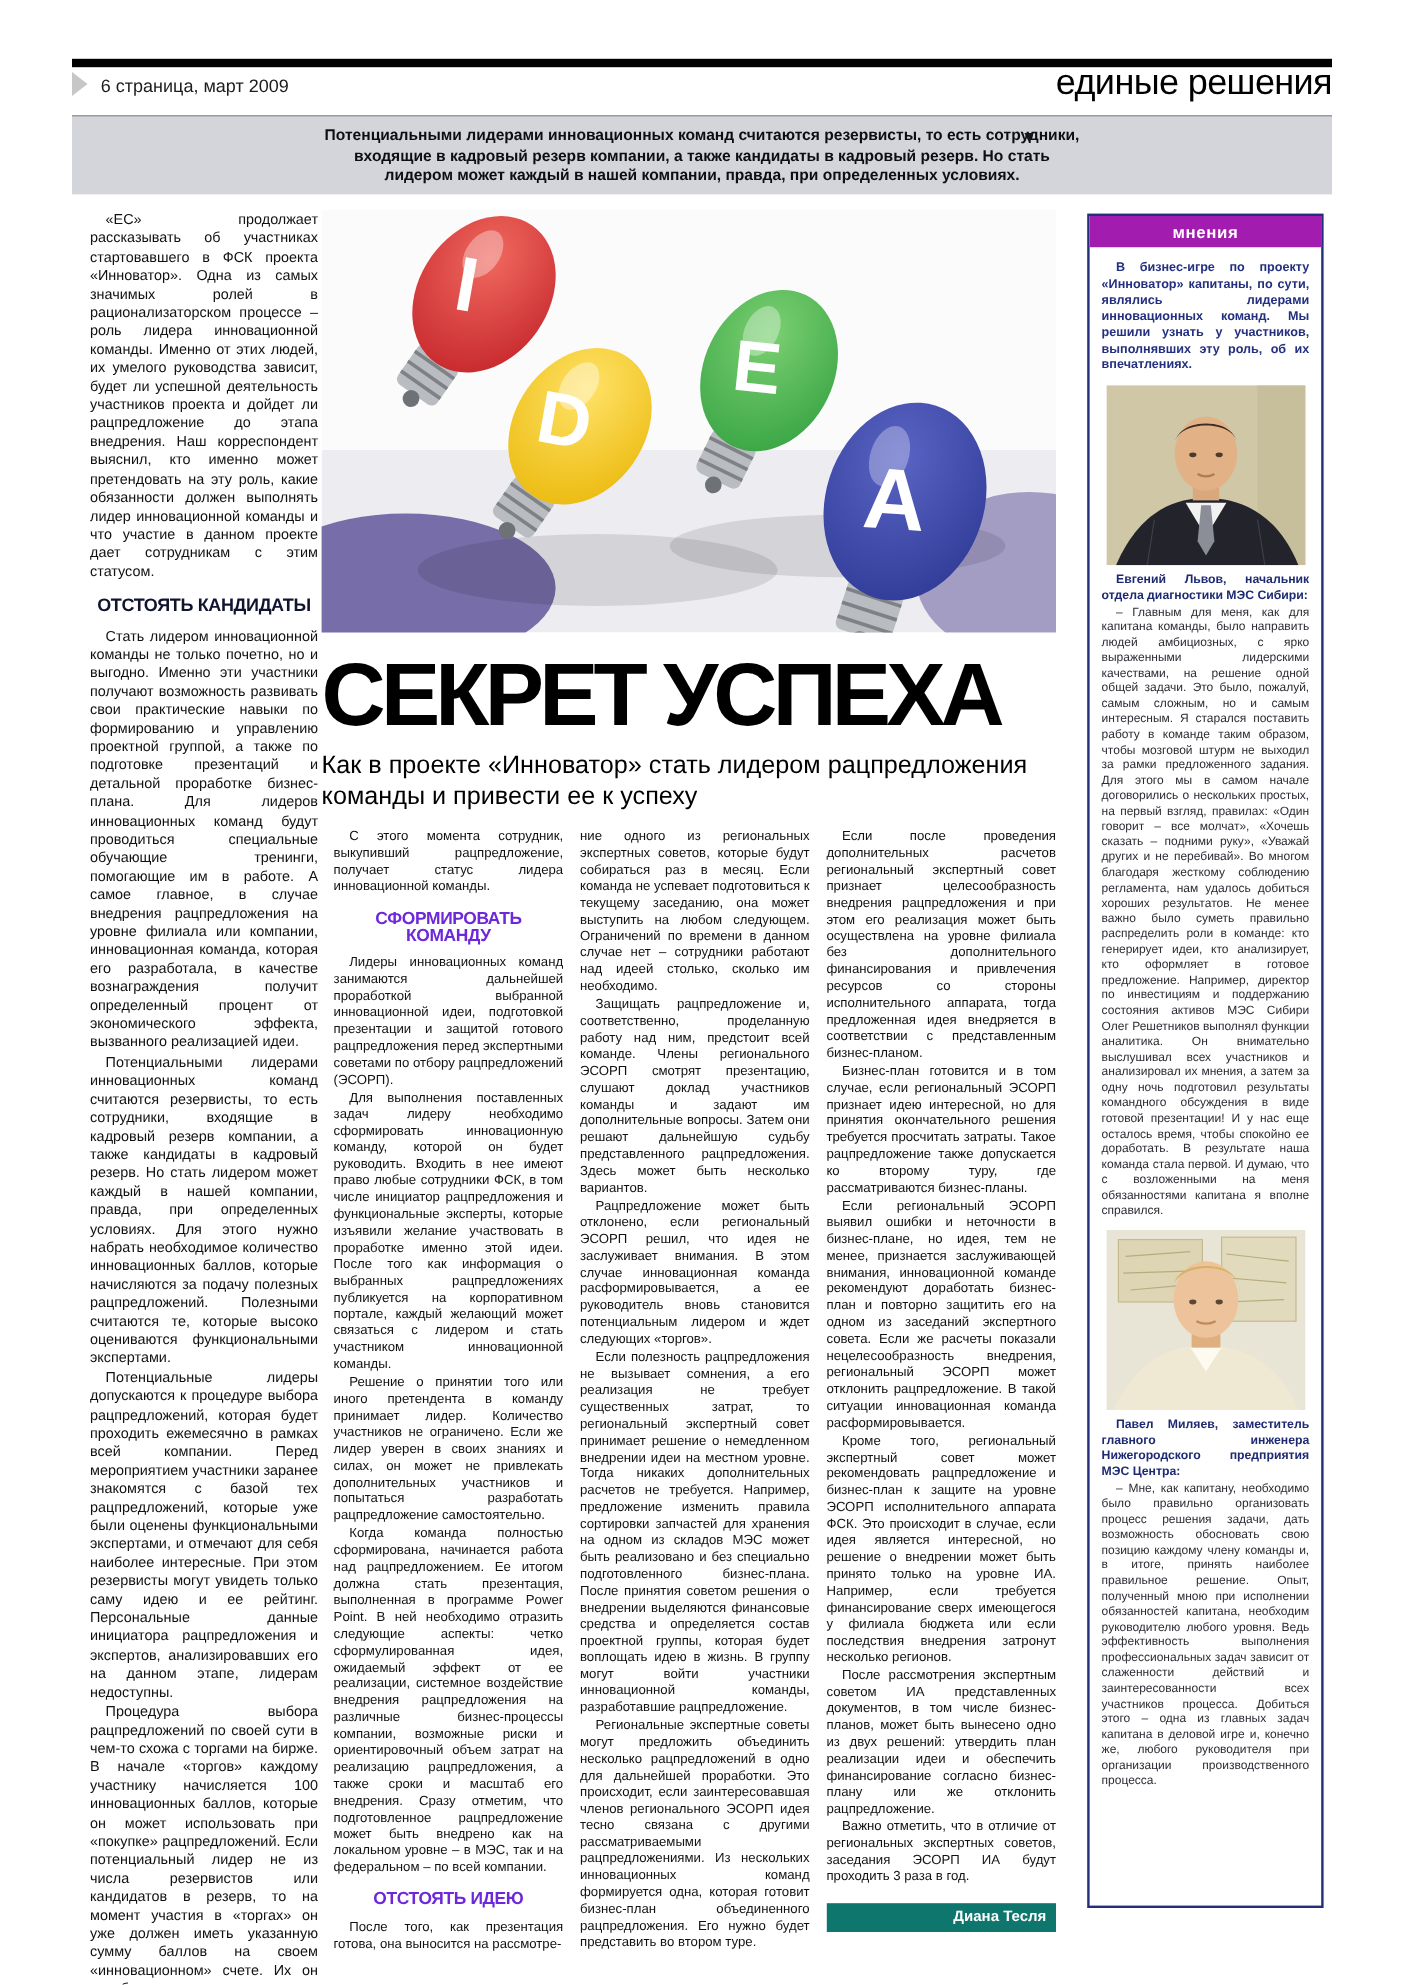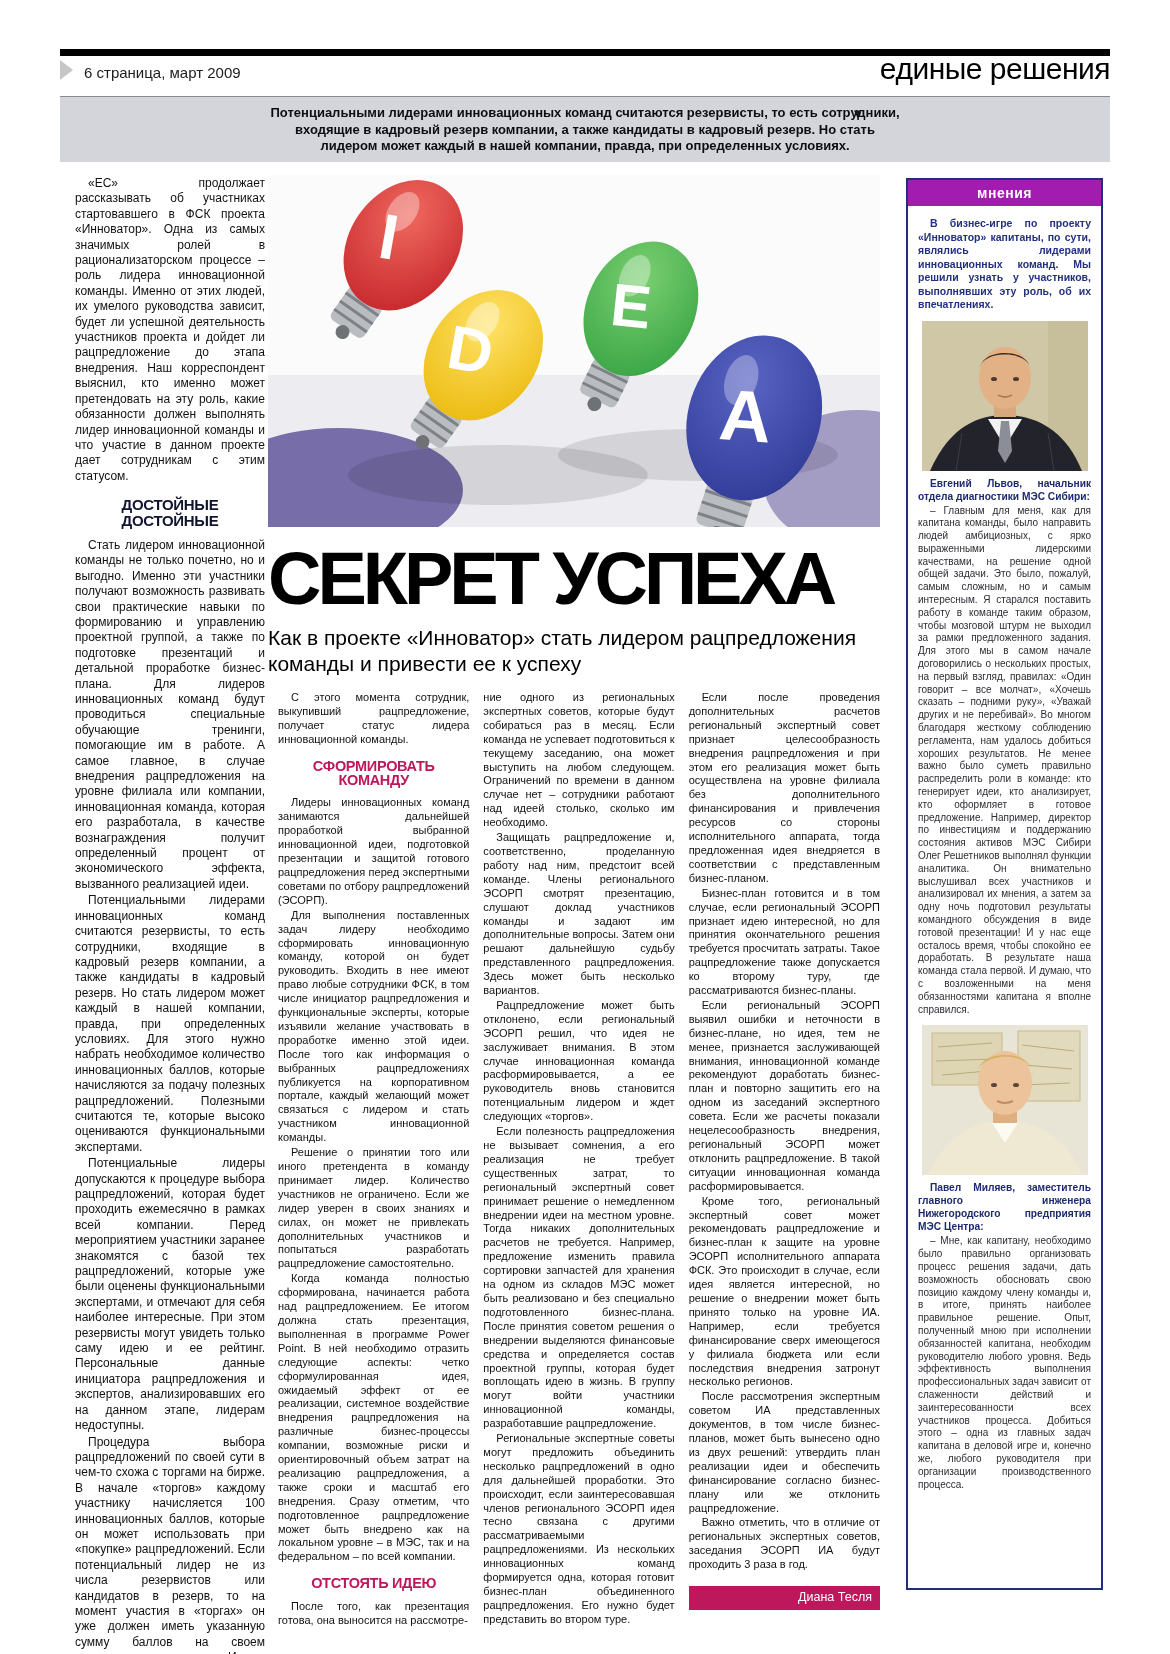--- a/index.html
+++ b/index.html
@@ -21,22 +21,22 @@
   .colhead{font-weight:800;font-size:15px;letter-spacing:-0.3px;text-align:center;
            margin:13px 0 10px;color:#10142e;}
   .main{left:268px;top:175px;width:612px;}
   .photo{position:relative;width:612px;height:352px;}
   .headline{font-weight:800;font-size:74px;line-height:80px;letter-spacing:-4px;
             white-space:nowrap;margin:12px 0 4px;color:#000;}
   .subtitle{font-size:21px;line-height:26px;margin:6px 0 14px;max-width:600px;color:#000;}
   .cols{display:flex;gap:14px;margin-top:4px;margin-left:10px;}
   .col{width:195px;font-size:11px;line-height:13.9px;}
   .subhead{font-weight:800;font-size:14.5px;letter-spacing:-0.3px;text-align:center;
-           margin:13px 0 9px;color:#be185d;}
-  .byline{margin-top:14px;background:#be185d;color:#fff;font-size:12.5px;font-weight:normal;
+           margin:13px 0 9px;color:#6d28d9;}
+  .byline{margin-top:14px;background:#0f766e;color:#fff;font-size:12.5px;font-weight:bold;
           text-align:right;padding:5px 8px;}
   .sidebar{left:906px;top:178px;width:197px;height:1412px;border:2px solid #232e7a;
            background:#fff;box-sizing:border-box;overflow:hidden;}
   .sb-title{background:#a21caf;color:#fff;font-weight:bold;font-size:14px;text-align:center;
             padding:5px 0;letter-spacing:0.5px;}
   .sb-body{padding:8px 10px 6px;font-size:10px;line-height:12.8px;color:#2c2c34;}
   .sb-intro{color:#23307f;font-weight:bold;font-size:10.5px;line-height:13.5px;
             text-align:justify;text-indent:12px;margin:3px 0 9px;}
   .sb-photo{display:block;margin:4px auto 6px;}
   .sb-name{font-weight:bold;color:#1d2a72;text-align:justify;text-indent:12px;
@@ -53,21 +53,21 @@
   <div class="abs pageinfo">6 страница, март 2009</div>
   <div class="abs brand">единые решения</div>
 
   <div class="abs banner">
     <div class="banner-text">Потенциальными лидерами инновационных команд считаются резервисты, то есть сотрудники, входящие в кадровый резерв компании, а также кандидаты в кадровый резерв. Но стать лидером может каждый в нашей компании, правда, при определенных условиях.</div>
     <div class="banner-tri">▼</div>
   </div>
 
   <div class="abs leftcol">
     <p class="para">«ЕС» продолжает рассказывать об участниках стартовавшего в ФСК проекта «Инноватор». Одна из самых значимых ролей в рационализаторском процессе – роль лидера инновационной команды. Именно от этих людей, их умелого руководства зависит, будет ли успешной деятельность участников проекта и дойдет ли рацпредложение до этапа внедрения. Наш корреспондент выяснил, кто именно может претендовать на эту роль, какие обязанности должен выполнять лидер инновационной команды и что участие в данном проекте дает сотрудникам с этим статусом.</p>
-    <div class="colhead">ДОСТОЙНЫЕ ДОСТОЙНЫЕ</div>
+    <div class="colhead">ОТСТОЯТЬ КАНДИДАТЫ</div>
     <p class="para">Стать лидером инновационной команды не только почетно, но и выгодно. Именно эти участники получают возможность развивать свои практические навыки по формированию и управлению проектной группой, а также по подготовке презентаций и детальной проработке бизнес-плана. Для лидеров инновационных команд будут проводиться специальные обучающие тренинги, помогающие им в работе. А самое главное, в случае внедрения рацпредложения на уровне филиала или компании, инновационная команда, которая его разработала, в качестве вознаграждения получит определенный процент от экономического эффекта, вызванного реализацией идеи.</p>
     <p class="para">Потенциальными лидерами инновационных команд считаются резервисты, то есть сотрудники, входящие в кадровый резерв компании, а также кандидаты в кадровый резерв. Но стать лидером может каждый в нашей компании, правда, при определенных условиях. Для этого нужно набрать необходимое количество инновационных баллов, которые начисляются за подачу полезных рацпредложений. Полезными считаются те, которые высоко оцениваются функциональными экспертами.</p>
     <p class="para">Потенциальные лидеры допускаются к процедуре выбора рацпредложений, которая будет проходить ежемесячно в рамках всей компании. Перед мероприятием участники заранее знакомятся с базой тех рацпредложений, которые уже были оценены функциональными экспертами, и отмечают для себя наиболее интересные. При этом резервисты могут увидеть только саму идею и ее рейтинг. Персональные данные инициатора рацпредложения и экспертов, анализировавших его на данном этапе, лидерам недоступны.</p>
     <p class="para">Процедура выбора рацпредложений по своей сути в чем-то схожа с торгами на бирже. В начале «торгов» каждому участнику начисляется 100 инновационных баллов, которые он может использовать при «покупке» рацпредложений. Если потенциальный лидер не из числа резервистов или кандидатов в резерв, то на момент участия в «торгах» он уже должен иметь указанную сумму баллов на своем «инновационном» счете. Их он зарабатывает за ранее выдвинутые рацпредложения.</p>
 
   </div>
 
   <div class="abs main">
 
     <div class="photo">

